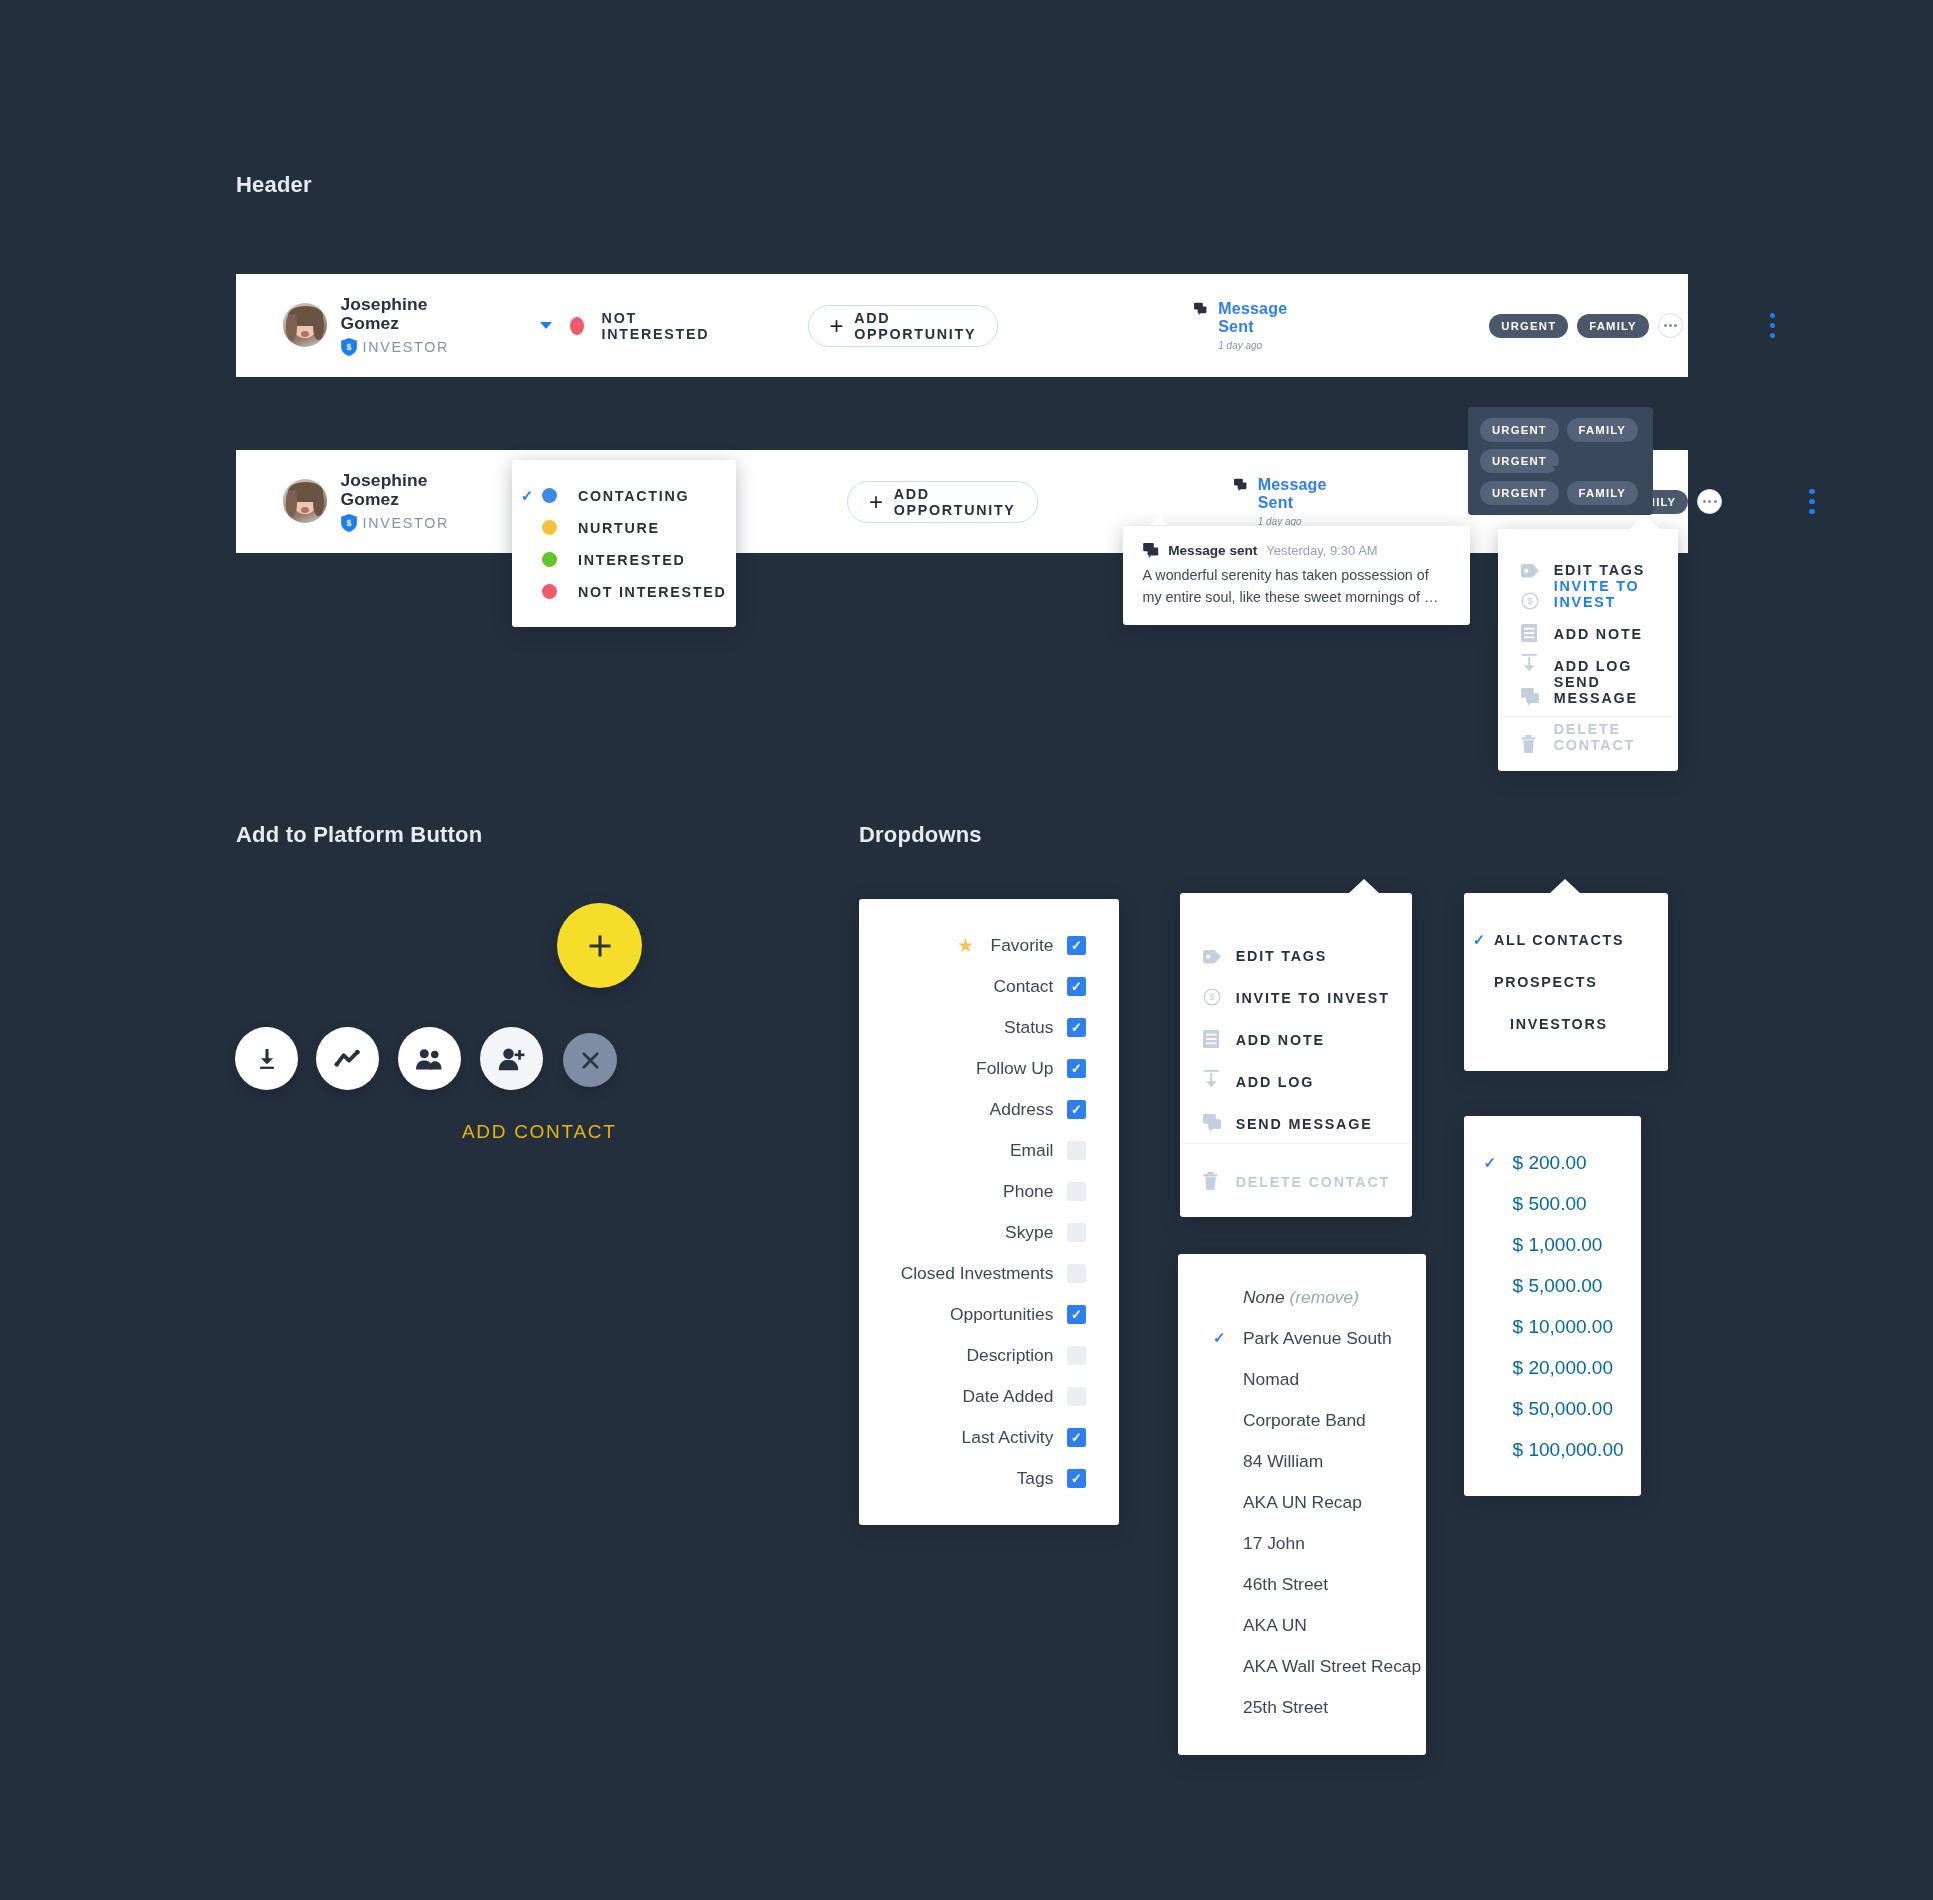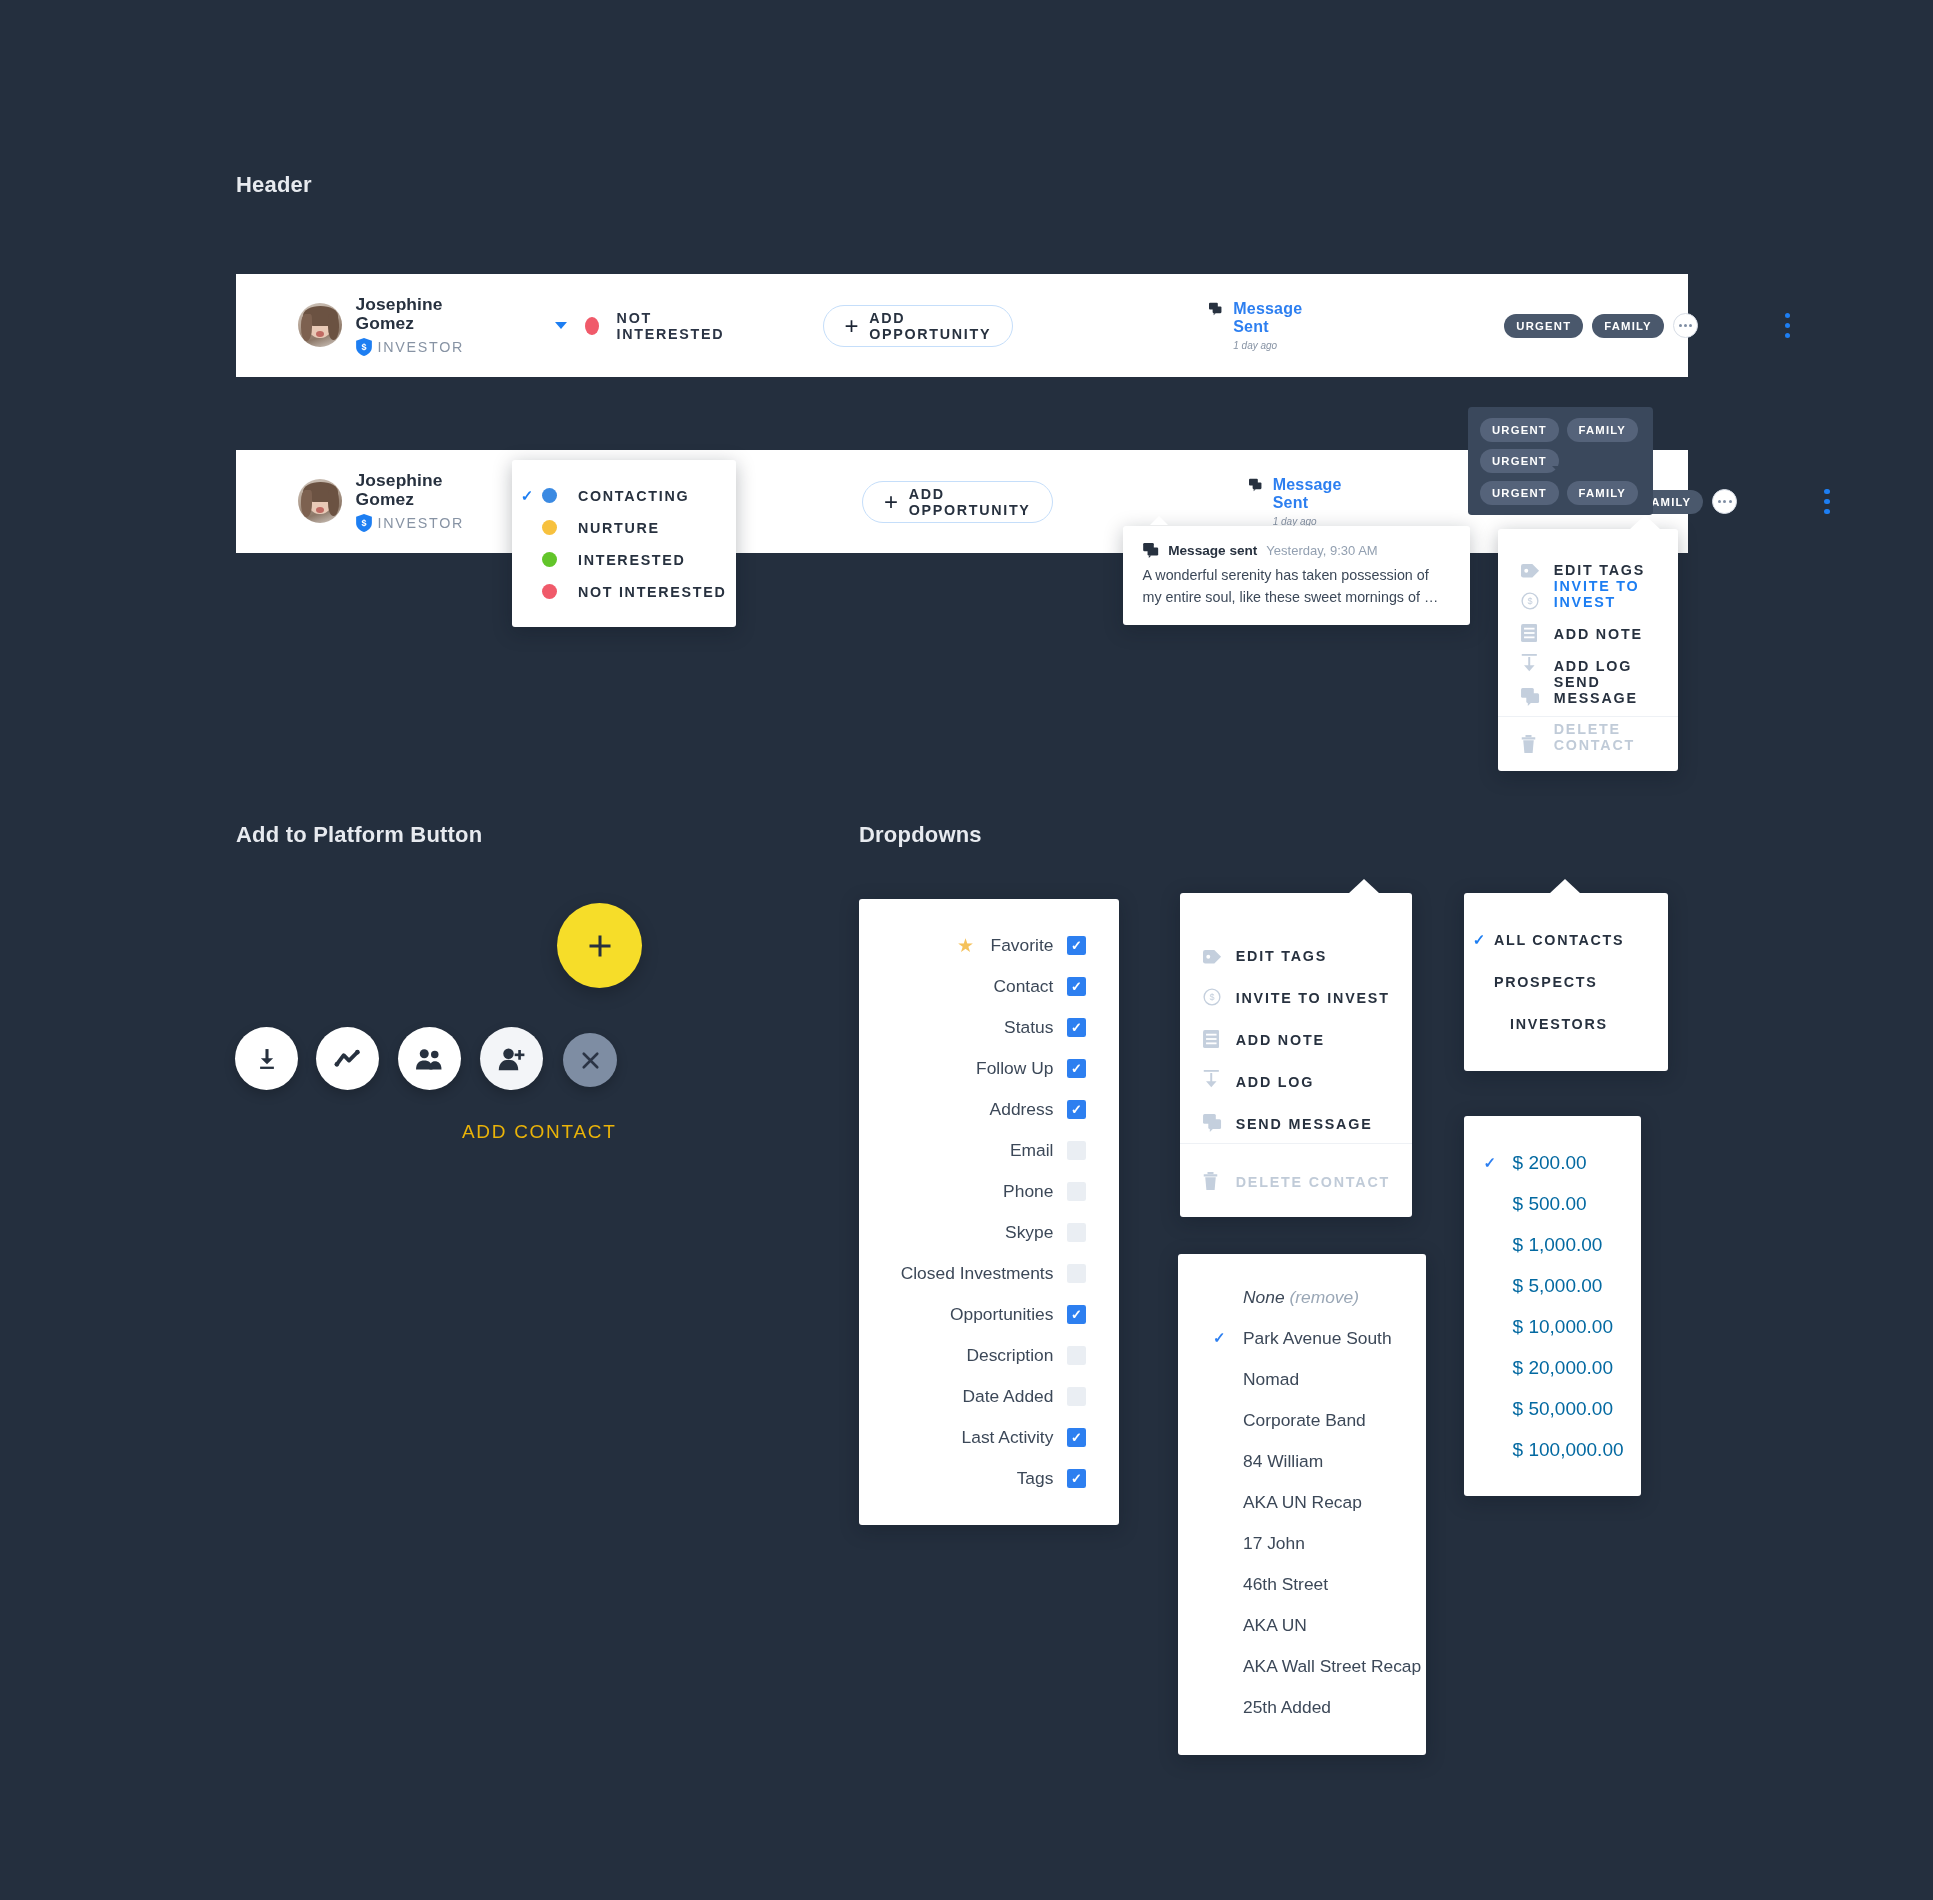--- a/index.html
+++ b/index.html
@@ -18,21 +18,20 @@
     font-weight: bold;
     letter-spacing: 0.2px;
   }
 
   
   .hdr-row {
     position: absolute;
     background: #ffffff;
     display: flex;
     align-items: center;
-    padding-left: 15px;
   }
   .contact-block { display: flex; align-items: center; }
   .avatar {
     width: 44px; height: 44px; border-radius: 50%;
     background: linear-gradient(160deg,#cfc6bd 0%,#b9a89a 35%,#8d7868 70%,#d9d2cb 100%);
     position: relative; overflow: hidden; flex: none;
   }
   .avatar::before {
     content:""; position:absolute; left:9.8px; top:7.6px; width:24px; height:27px;
     border-radius:50% 50% 46% 46%; background:#e8c9b6;
@@ -738,18 +737,18 @@
     <div class="list-item">
       <span class="ck"></span>
       <span class="txt">AKA UN</span>
     </div>
     <div class="list-item">
       <span class="ck"></span>
       <span class="txt">AKA Wall Street Recap</span>
     </div>
     <div class="list-item">
       <span class="ck"></span>
-      <span class="txt">25th Added</span>
+      <span class="txt">25th Street</span>
     </div>
     </div>
 
 </div>
 
 
 </body></html>

